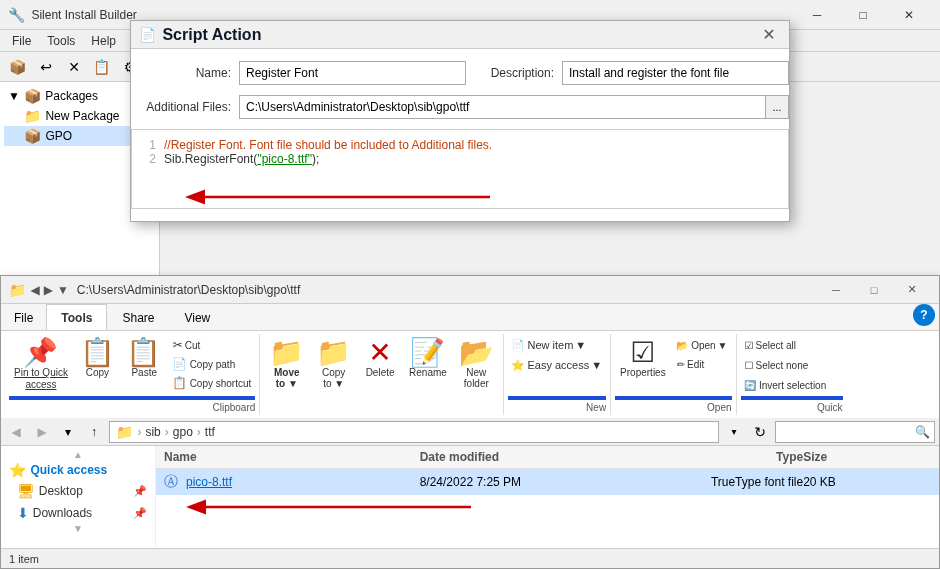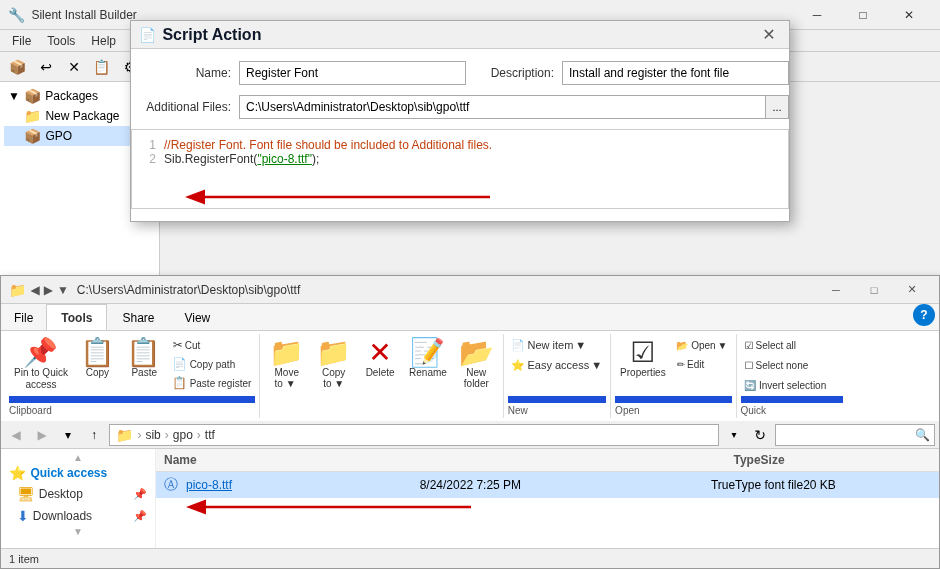--- a/index.html
+++ b/index.html
@@ -269,24 +269,24 @@
       display: flex;
       flex-direction: column;
       border-right: 1px solid #ddd;
       padding: 2px 4px;
     }
     .fe-rg:last-child { border-right: none; }
     .fe-rg-top { display: flex; align-items: flex-start; gap: 2px; flex: 1; }
     .fe-rg-label {
       font-size: 10px;
       color: #555;
-      text-align: left;
+      text-align: right;
       width: 100%;
       padding-top: 2px;
-      border-top: 7px solid #1d4ed8;
+      border-top: 4px solid #1d4ed8;
       margin-top: 2px;
     }
     .fe-rb-lg {
       display: flex;
       flex-direction: column;
       align-items: center;
       padding: 2px 4px;
       border: 1px solid transparent;
       cursor: pointer;
       border-radius: 2px;
@@ -467,21 +467,21 @@
         <button class="help-btn" style="margin-left:auto;margin-right:4px;margin-bottom:2px;">?</button>
       </div>
 
       <div class="fe-ribbon-content">
 
         <div class="fe-rg" style="min-width:160px;">
           <div class="fe-rg-top" style="align-items:flex-start;">
 
             <div class="fe-rb-lg" style="min-width:50px;">
               <span class="lg-icon">📌</span>
-              <span style="font-size:10px;text-align:center;line-height:1.2;">Pin to Quick<br>access</span>
+              <span style="font-size:10px;text-align:center;line-height:1.2;text-decoration:underline;">Pin to Quick<br>access</span>
             </div>
 
             <div class="fe-rb-lg" style="min-width:40px;">
               <span class="lg-icon">📋</span>
               <span>Copy</span>
             </div>
 
             <div class="fe-rb-lg" style="min-width:40px;">
               <span class="lg-icon">📋</span>
               <span>Paste</span>
@@ -491,32 +491,32 @@
               <div class="fe-rb-sm">
                 <span class="sm-icon">✂</span>
                 <span>Cut</span>
               </div>
               <div class="fe-rb-sm">
                 <span class="sm-icon">📄</span>
                 <span>Copy path</span>
               </div>
               <div class="fe-rb-sm">
                 <span class="sm-icon">📋</span>
-                <span>Paste register</span>
+                <span>Copy shortcut</span>
               </div>
             </div>
           </div>
           <div class="fe-rg-label">Clipboard</div>
         </div>
 
         <div class="fe-rg" style="min-width:180px;">
           <div class="fe-rg-top">
             <div class="fe-rb-lg">
               <span class="lg-icon">📁</span>
-              <span style="font-size:10px;">Move<br>to ▼</span>
+              <span style="font-size:10px;text-align:center;font-weight:bold;">Move<br>to ▼</span>
             </div>
             <div class="fe-rb-lg">
               <span class="lg-icon">📁</span>
               <span style="font-size:10px;text-align:center;">Copy<br>to ▼</span>
             </div>
             <div class="fe-rb-lg">
               <span class="lg-icon" style="color:#cc0000;">✕</span>
               <span>Delete</span>
             </div>
             <div class="fe-rb-lg">
@@ -646,20 +646,21 @@
         </div>
 
         <div style="height:8px;display:flex;justify-content:center;align-items:center;">
           <span style="font-size:10px;color:#aaa;">▼</span>
         </div>
       </div>
 
       <div class="file-list">
         <div class="file-list-header">
           <div class="col-name">Name</div>
+          <div class="col-date">Date modified</div>
           <div class="col-type">Type</div>
           <div class="col-size">Size</div>
         </div>
 
         <div class="file-row selected">
           <div class="col-name" style="display:flex;align-items:center;gap:4px;">
             <span class="file-icon">Ⓐ</span>
             <span class="file-name">pico-8.ttf</span>
           </div>
           <div class="col-date">8/24/2022 7:25 PM</div>

